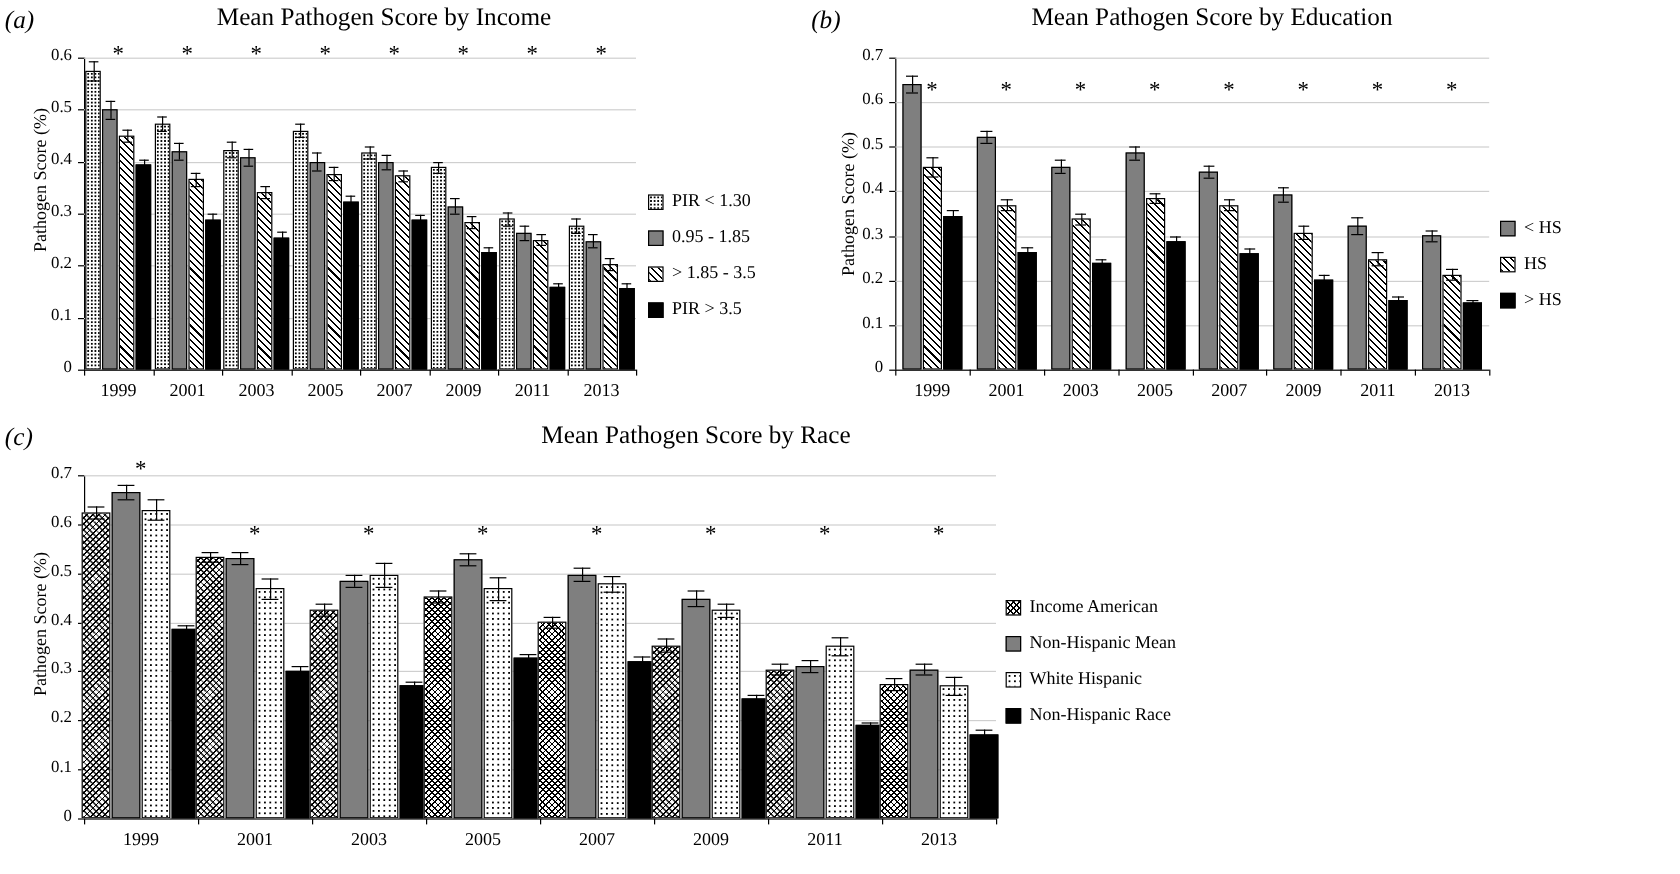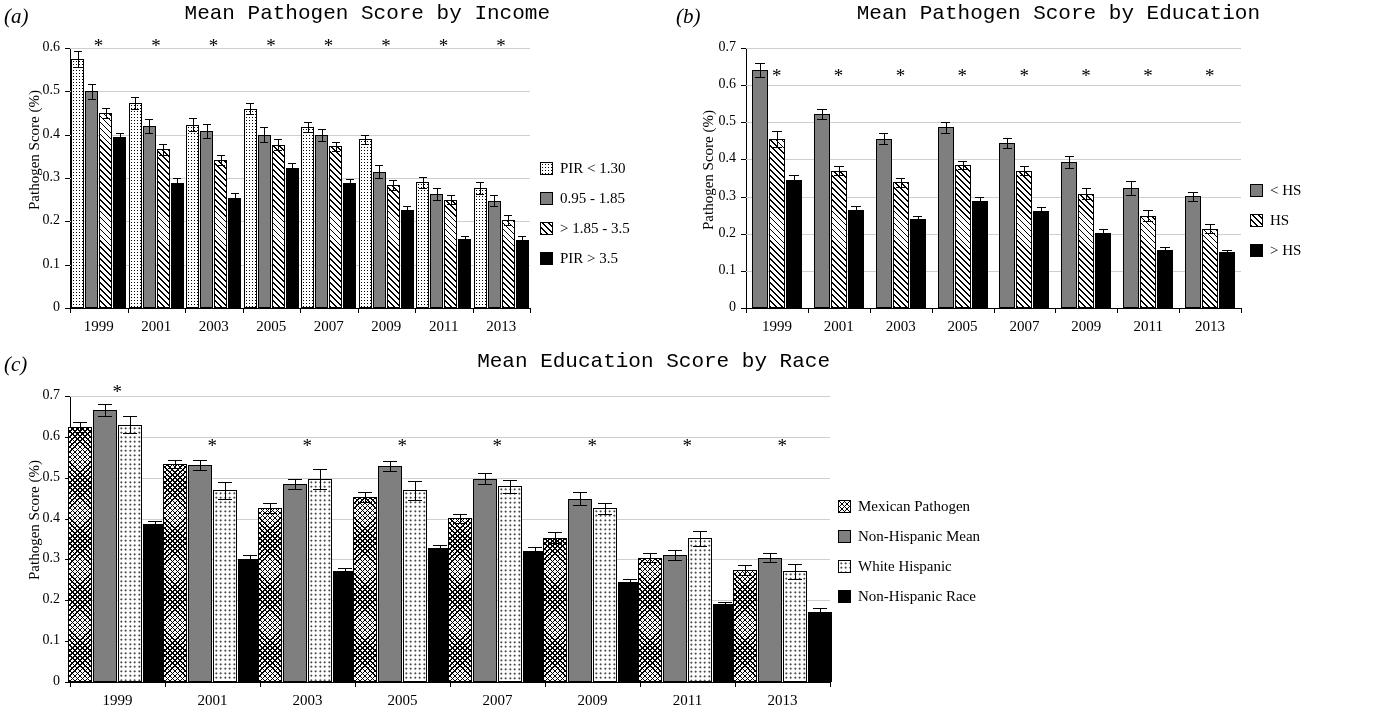--- a/index.html
+++ b/index.html
@@ -14,22 +14,22 @@
   .panel{position:absolute;}
   .panel-letter{
     position:absolute;
     font-style:italic;
     font-size:21px;
     font-family:"Liberation Serif", serif;
   }
   .chart-title{
     position:absolute;
     font-size:21px;
-    text-align:right;
-    font-family:Liberation Mono, monospace;
+    text-align:center;
+    font-family:Liberation Serif, serif;
     white-space:nowrap;
   }
   .ylabel{
     position:absolute;
     font-size:15px;
     transform-origin:0 0;
     transform:rotate(-90deg);
     white-space:nowrap;
     font-family:"Liberation Serif", serif;
   }
@@ -463,21 +463,21 @@
       </div>
       <div class="legend-row">
         <span class="legend-swatch f-black"></span>
         <span class="legend-label">&gt; HS</span>
       </div>
     </div>
 </div>
 
 <div class="panel">
   <div class="panel-letter" style="left:4px;top:352px;">(c)</div>
-  <div class="chart-title" style="left:330px;top:350px;width:500px;">Mean Education Score by Race</div>
+  <div class="chart-title" style="left:330px;top:350px;width:500px;">Mean Pathogen Score by Race</div>
   <div class="ylabel" style="left:26px;top:580px;">Pathogen Score (%)</div>
   <div class="plot" id="plotC" style="left:70px;top:396px;width:760px;height:286px;">
       <div class="axis-left" style="height: 286px;"></div>
       <div class="axis-bottom" style="top: 286px;"></div>
       <div class="tickmark" style="top: 286px; left: -5px;"></div>
       <div class="ytick" style="top: 277px; left: -50px;">0</div>
       <div class="gridline" style="top: 245.143px;"></div>
       <div class="tickmark" style="top: 245.143px; left: -5px;"></div>
       <div class="ytick" style="top: 236.143px; left: -50px;">0.1</div>
       <div class="gridline" style="top: 204.286px;"></div>
@@ -648,21 +648,21 @@
       <div class="errcap" style="left: 717.8px; width: 14.4px; top: 183.04px;"></div>
       <div class="bar f-black" style="left: 738px; width: 24px; height: 70.2743px;"></div>
       <div class="errbar" style="left: 750px; top: 212.457px; height: 6.53714px;"></div>
       <div class="errcap" style="left: 742.8px; width: 14.4px; top: 212.457px;"></div>
       <div class="errcap" style="left: 742.8px; width: 14.4px; top: 218.994px;"></div>
       <div class="star" style="left: 707.5px; top: 40px;">*</div>
     </div>
   <div class="legend" id="legendC" style="left:838px;top:498px;">
       <div class="legend-row">
         <span class="legend-swatch f-check"></span>
-        <span class="legend-label">Mexican Pathogen</span>
+        <span class="legend-label">Income American</span>
       </div>
       <div class="legend-row">
         <span class="legend-swatch f-solidgrey"></span>
         <span class="legend-label">Non-Hispanic Mean</span>
       </div>
       <div class="legend-row">
         <span class="legend-swatch f-sparsedots"></span>
         <span class="legend-label">White Hispanic</span>
       </div>
       <div class="legend-row">

